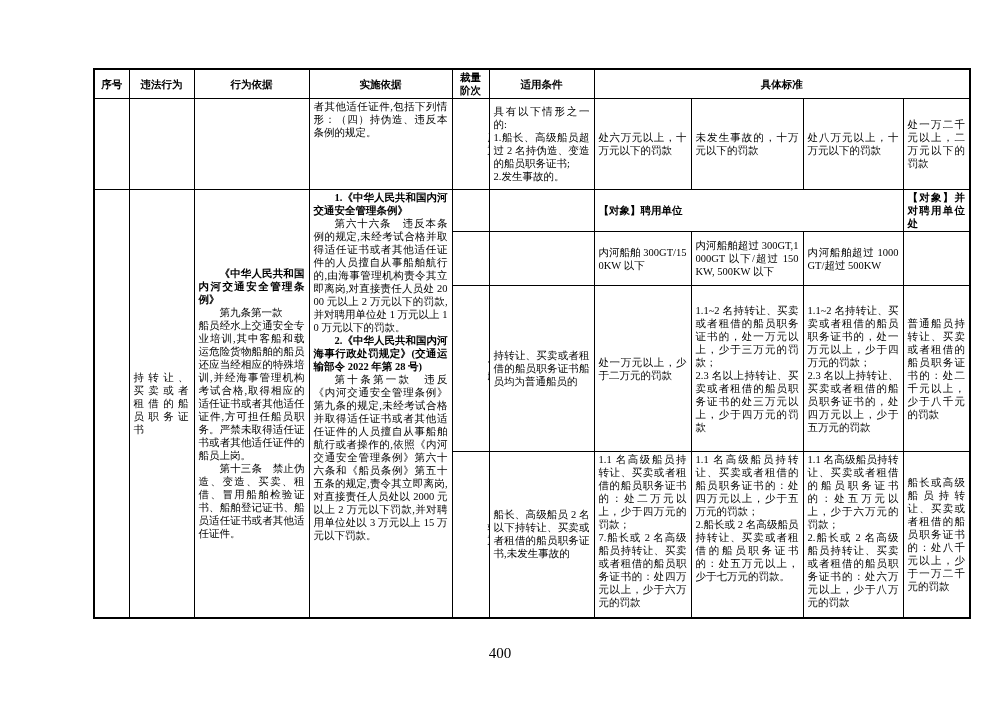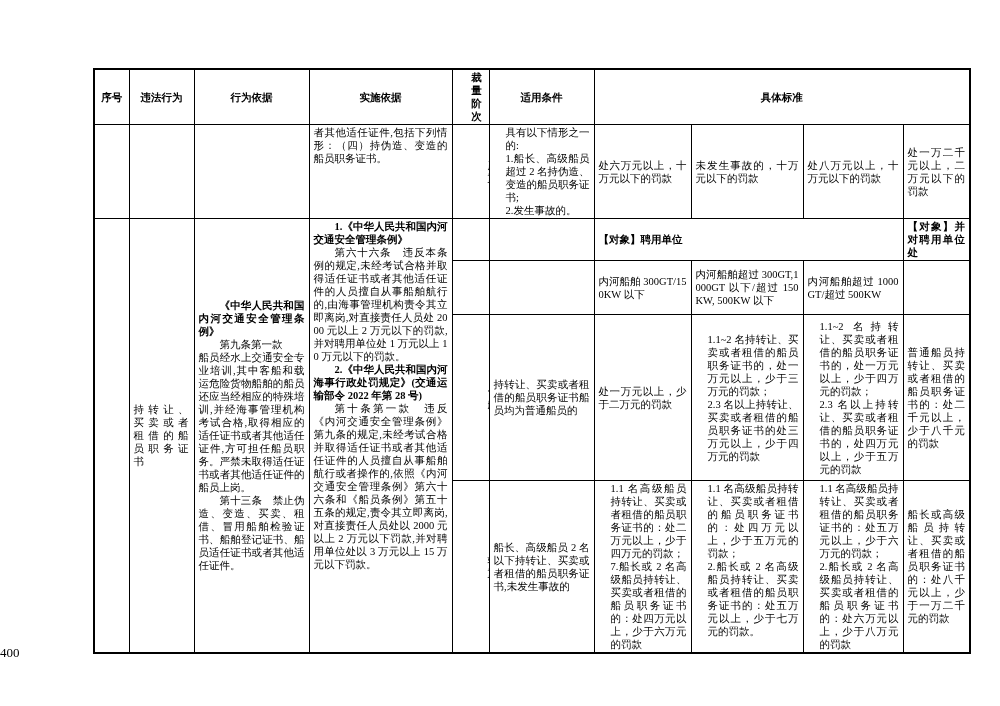--- a/index.html
+++ b/index.html
@@ -15,29 +15,29 @@
   }
   td{
     border:1px solid #000;
     font-size:10.5px;line-height:13px;
     padding:1px 4px;vertical-align:middle;
     word-break:break-all;overflow:hidden;
   }
   .head{font-weight:700;text-align:center;vertical-align:middle;}
   .center{text-align:left;padding-left:35px;}
   .justify{text-align:justify;text-justify:inter-ideograph;}
-  .pre{white-space:pre-line;padding-left:16px;}
+  .pre{white-space:pre-line;}
   .top{vertical-align:top;}
   .para{text-align:justify;text-justify:inter-ideograph;margin:0;}
   .indent{text-indent:2em;}
   .bold{font-weight:700;}
   .spread{letter-spacing:1px;}
   .page-num{
     position:absolute;left:0;right:0;top:645px;
-    font-size:13px;
+    text-align:center;font-size:15px;
   }
 </style>
 </head>
 <body>
 
 <table class="doc-table">
   <colgroup>
     <col style="width:35px">
       <col style="width:65px">
       <col style="width:115px">
@@ -59,21 +59,21 @@
     <td class="head pre">裁量
 阶次</td>
     <td class="head">适用条件</td>
     <td class="head" colspan="4">具体标准</td>
   </tr>
 
   <tr style="height:91px">
     <td></td>
     <td></td>
     <td></td>
-    <td class="justify top">者其他适任证件,包括下列情形：（四）持伪造、变造的船员职务证书。</td>
+    <td class="justify top">者其他适任证件,包括下列情形：（四）持伪造、违反本条例的规定。</td>
     <td class="center">严重</td>
     <td class="justify pre">具有以下情形之一的:
 1.船长、高级船员超过 2 名持伪造、变造的船员职务证书;
 2.发生事故的。</td>
     <td class="justify">处六万元以上，十万元以下的罚款</td>
     <td class="justify">未发生事故的，十万元以下的罚款</td>
     <td class="justify">处八万元以上，十万元以下的罚款</td>
     <td class="justify">处一万二千元以上，二万元以下的罚款</td>
   </tr>
 

